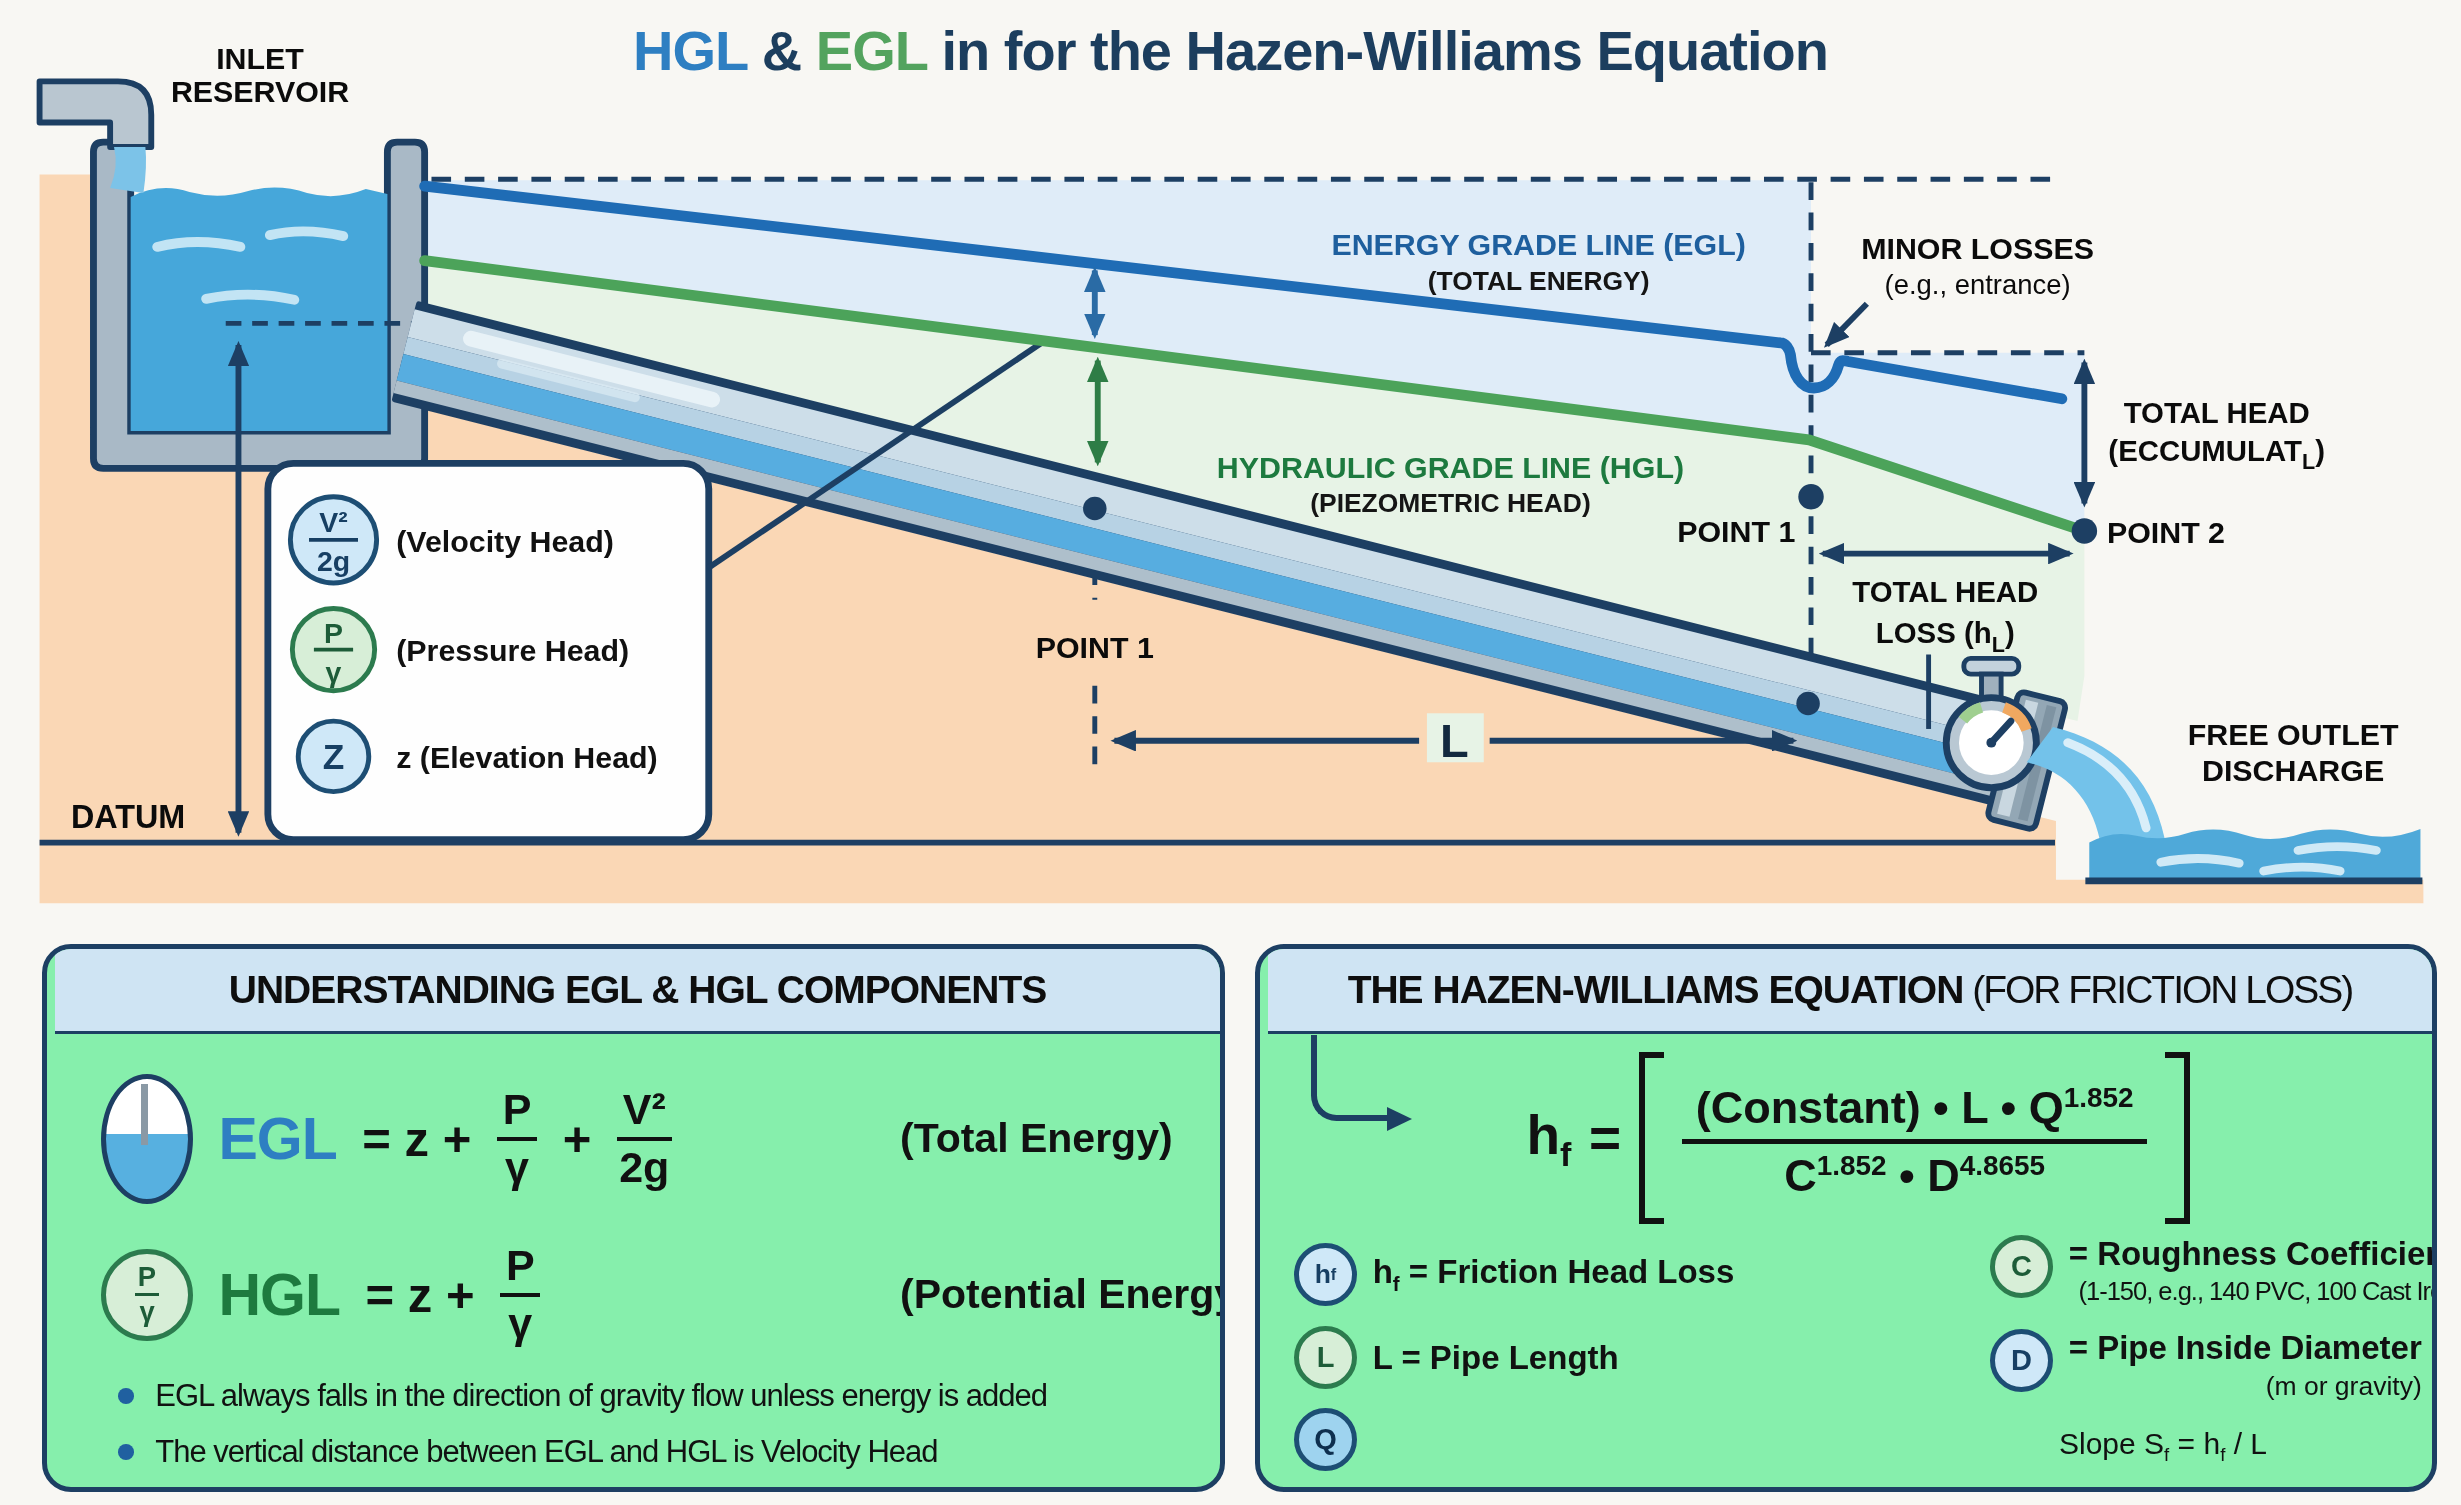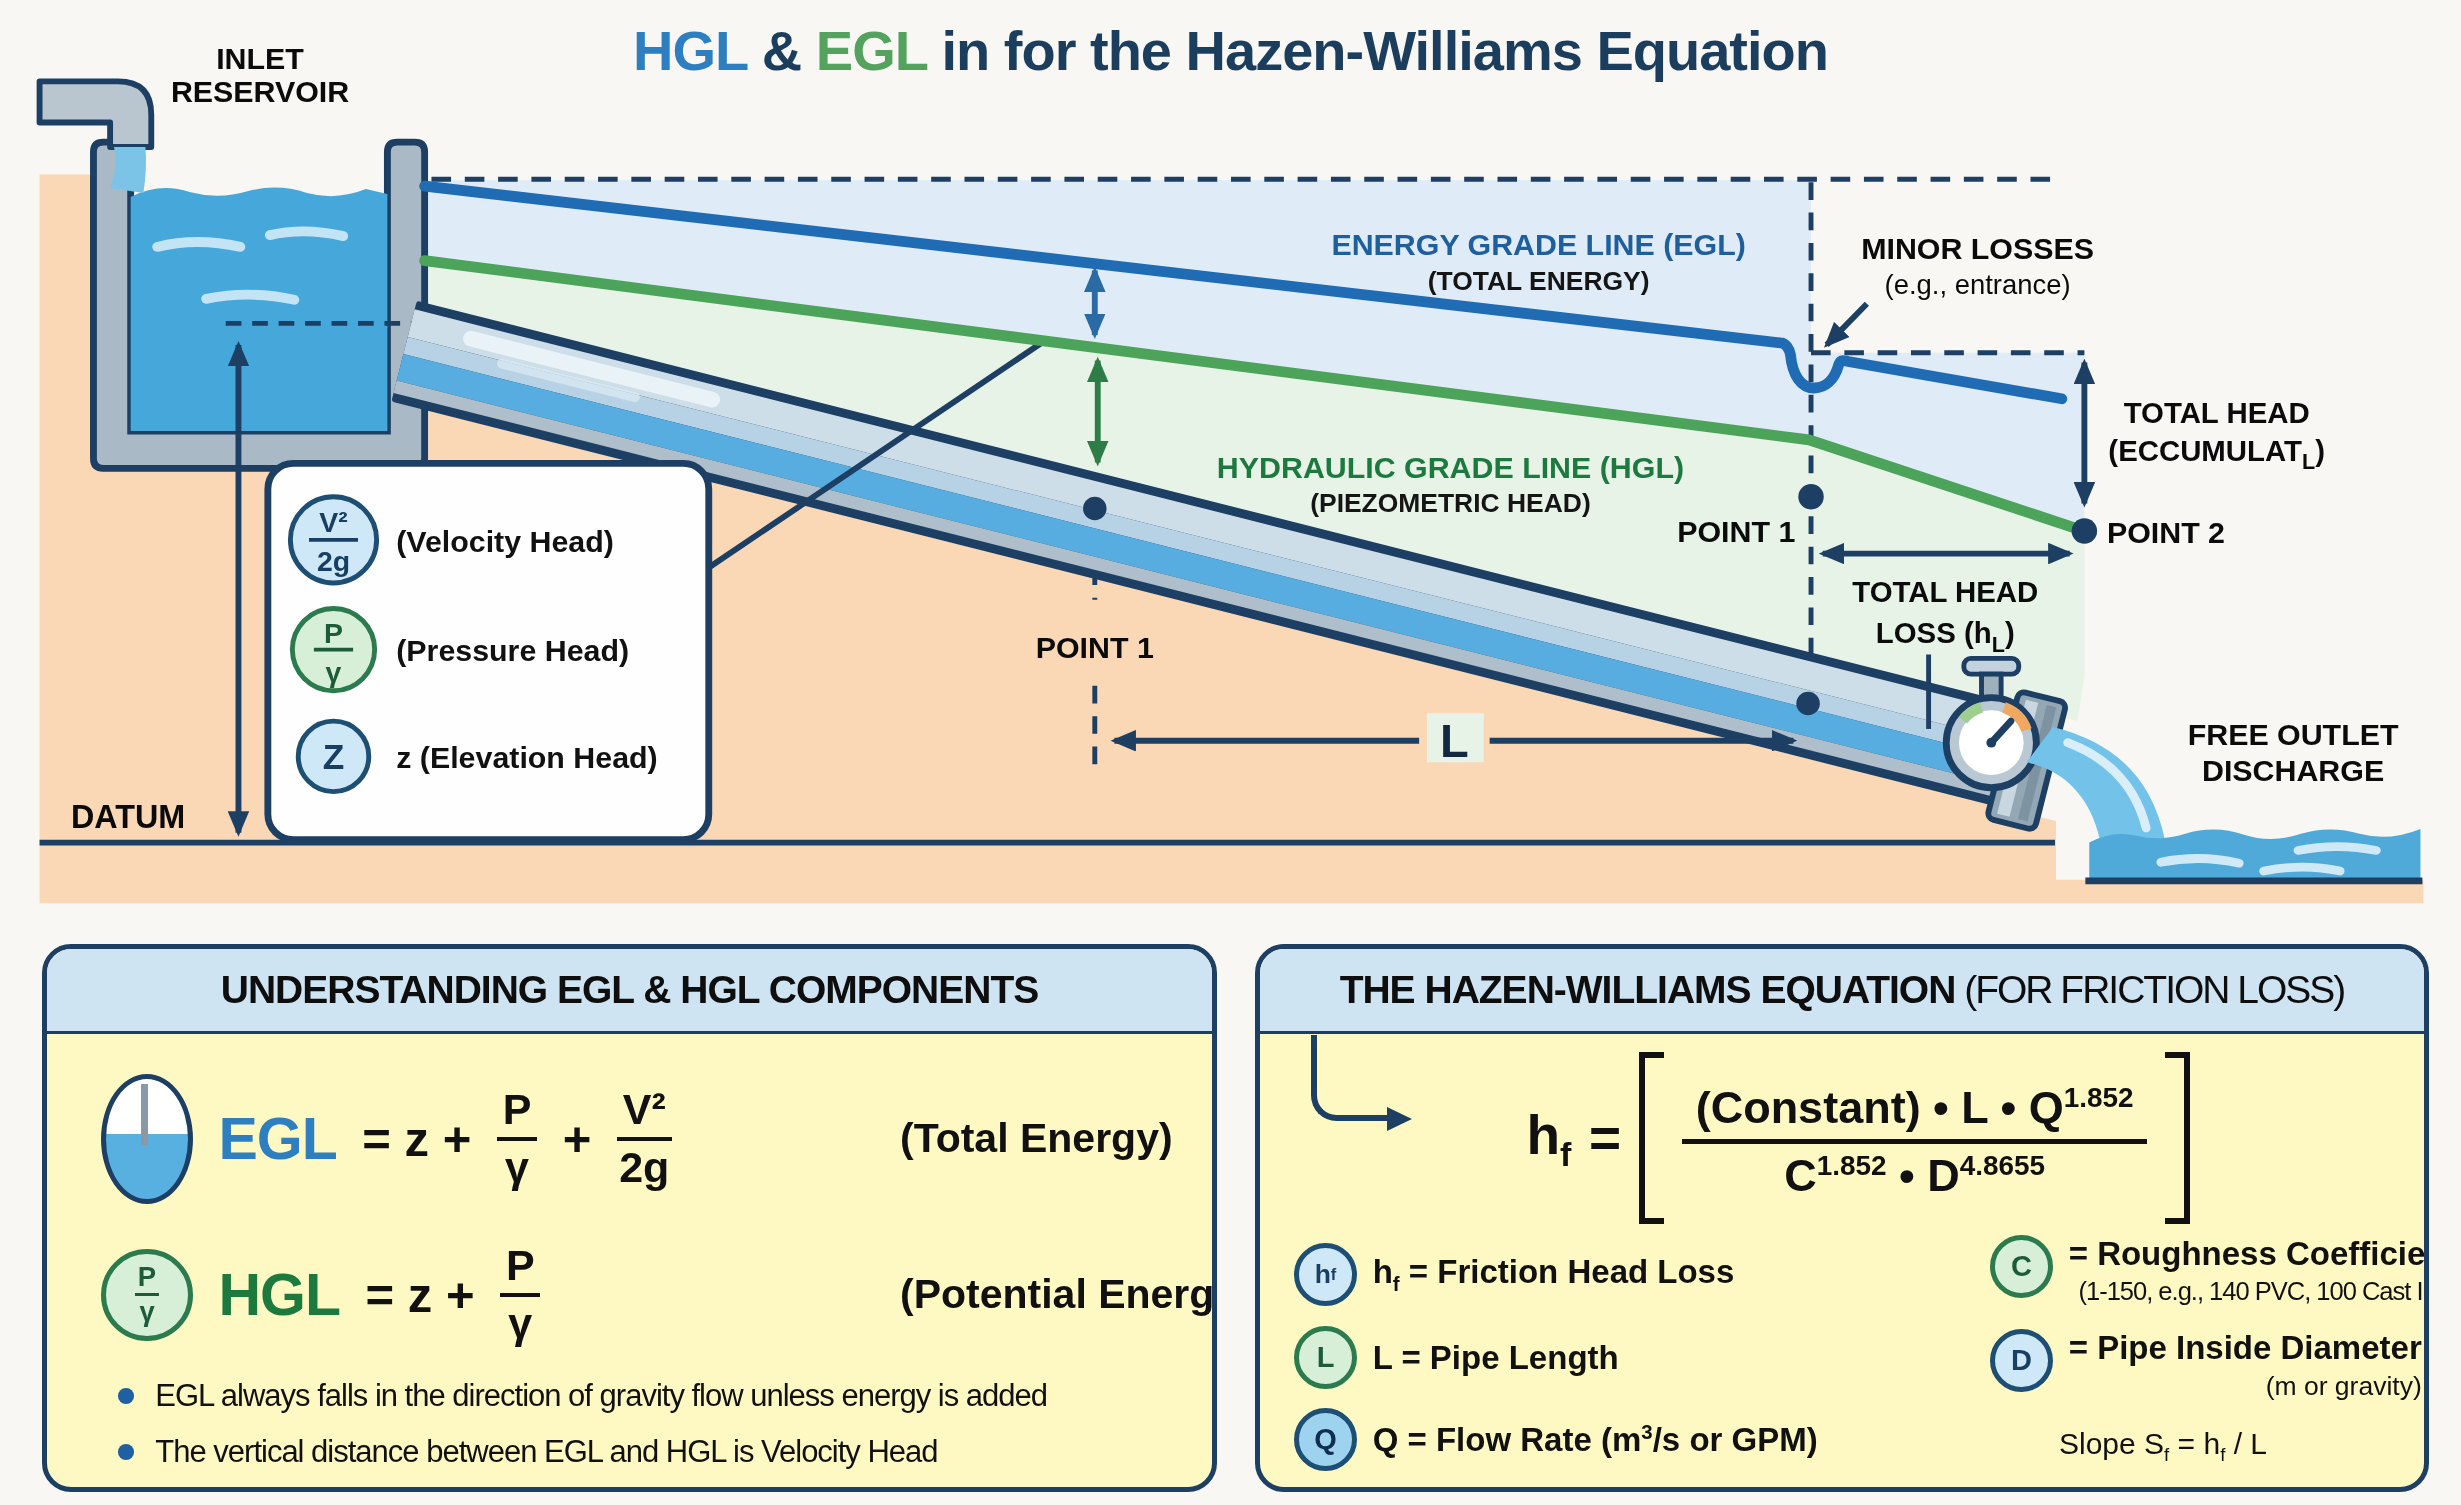--- a/index.html
+++ b/index.html
@@ -2,21 +2,21 @@
 <html><head>
 <meta charset="utf-8">
 <style>
   html,body{margin:0;padding:0;background:#f8f7f3;}
   .stage{position:relative;width:2461px;height:1506px;overflow:hidden;
          font-family:"Liberation Sans",sans-serif;background:#f8f7f3;color:#111;}
   .title{position:absolute;top:17.6px;left:0;width:2461px;text-align:center;
          font-size:56px;font-weight:bold;letter-spacing:-1px;color:#1c3e5e;}
   .title .t-hgl{color:#2e7fc2;} .title .t-egl{color:#53a35e;}
   svg text{font-family:"Liberation Sans",sans-serif;}
-  .panel{position:absolute;background:#fef9c3;border:5.9px solid #1d3f63;border-radius:29px;overflow:hidden;}
+  .panel{position:absolute;background:#86efac;border:5.9px solid #1d3f63;border-radius:29px;overflow:hidden;padding-left:8px;}
   .panel-header{height:82px;line-height:82px;background:#cfe4f3;border-bottom:3.9px solid #1d3f63;
                 text-align:center;font-weight:bold;font-size:39px;letter-spacing:-1px;color:#0e0e0e;white-space:nowrap;}
   .panel-header .hdr-light{font-weight:400;letter-spacing:-2px;}
   .prow{position:absolute;display:flex;align-items:center;}
   .frac{display:inline-flex;flex-direction:column;align-items:center;vertical-align:middle;line-height:1;}
   .frac .ftop{padding:0 5.9px 5.9px 5.9px;border-bottom:4.9px solid #111;}
   .frac .fbot{padding-top:4.9px;}
   .egl-icon{width:82px;height:120px;border:5.9px solid #1d3f63;border-radius:50%;
             background:linear-gradient(#ffffff 46%,#57b0e0 46%);position:relative;flex:0 0 auto;}
   .egl-icon::before{content:"";position:absolute;left:35px;top:5.9px;width:6.9px;height:61px;background:#8a99a5;}
@@ -238,21 +238,20 @@
           <sub>f</sub>
         </span>
       <span style="font-size:33px;font-weight:bold;"><span>h</span><sub>f</sub><span> = Friction Head Loss</span></span>
     </div>
     <div class="prow" style="left:34px;top:377px;gap:15.7px;">
       <span class="circ circ-green" style="width:53px;height:53px;font-size:29px;">L</span>
       <span style="font-size:33px;font-weight:bold;">L = Pipe Length</span>
     </div>
     <div class="prow" style="left:34px;top:459px;gap:15.7px;">
       <span class="circ circ-blue2" style="width:53px;height:53px;font-size:29px;">Q</span>
-      <span style="font-size:33px;font-weight:bold;"><span>Q = Flow Rate (m</span><sup>3</sup><span>/s or GPM)</span></span>
     </div>
 
     <div class="prow" style="left:730px;top:286px;gap:15.7px;align-items:flex-start;">
       <span class="circ circ-green" style="width:53px;height:53px;font-size:29px;">C</span>
       <span style="display:inline-block;">
         <span style="display:block;font-size:33px;font-weight:bold;">= Roughness Coefficient</span>
         <span style="display:block;font-size:25.5px;letter-spacing:-1px;margin-top:3.9px;padding-left:9.8px;white-space:nowrap;">(1-150, e.g., 140 PVC, 100 Cast Iron)</span>
       </span>
     </div>
     <div class="prow" style="left:730px;top:380px;gap:15.7px;align-items:flex-start;">

